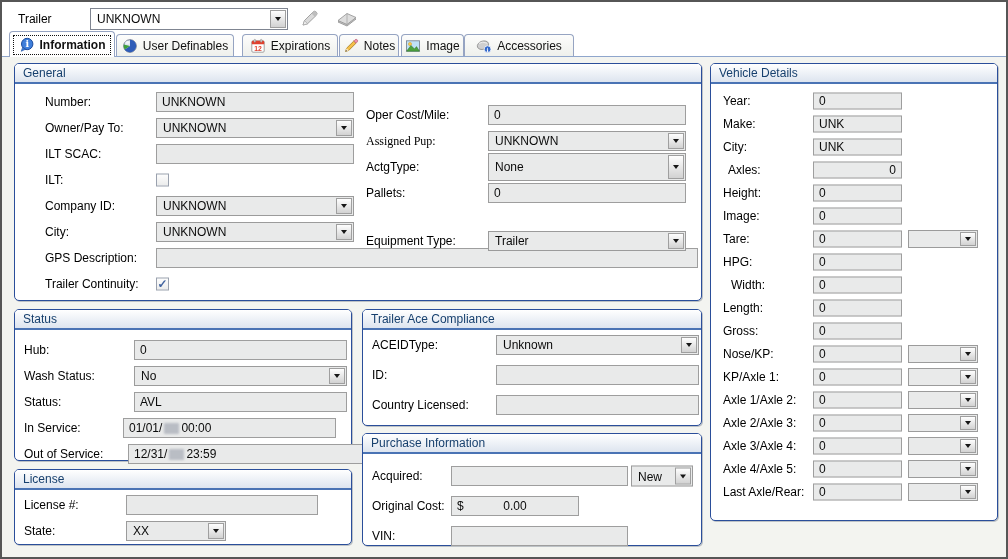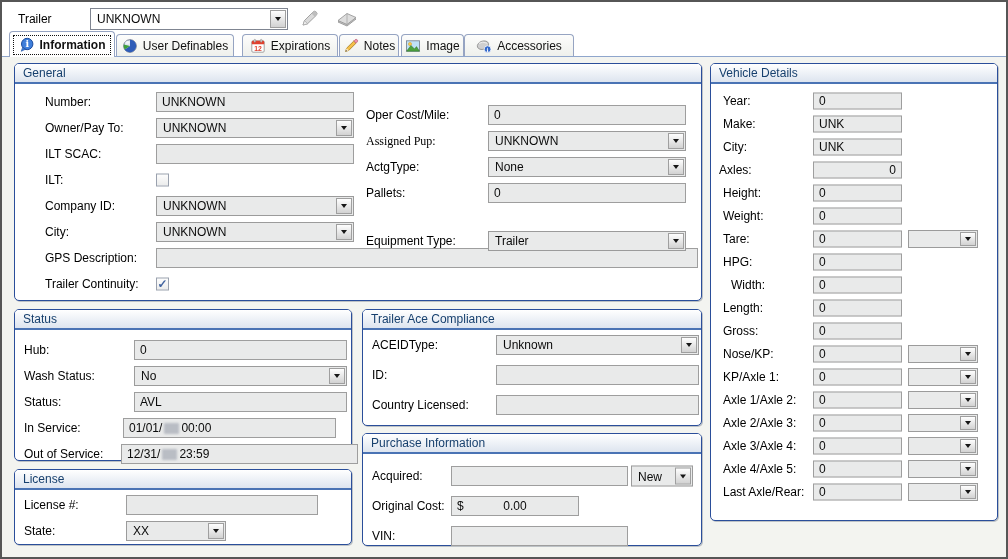--- a/index.html
+++ b/index.html
@@ -218,21 +218,21 @@
               <span class="flabel" style="left: 351px; font-family: Liberation Serif, serif;">Assigned Pup:</span>
               <div class="combo rowcombo" style="position: absolute; left: 473px; width: 198px; height: 20px;">
                 <span>UNKNOWN</span>
                 <span class="combo-btn">
                   <span class="tri"></span>
                 </span>
               </div>
             </div>
             <div class="row" style="height: 26px;">
               <span class="flabel" style="left: 351px;">ActgType:</span>
-              <div class="combo rowcombo" style="position: absolute; left: 473px; width: 198px; height: 20px;">
+              <div class="combo rowcombo" style="position: absolute; left: 473px; width: 198px; height: 28px;">
                 <span>None</span>
                 <span class="combo-btn">
                   <span class="tri"></span>
                 </span>
               </div>
             </div>
             <div class="row" style="height: 26px;">
               <span class="flabel" style="left: 351px;">Pallets:</span>
               <div class="tbox" style="left: 473px; width: 198px; height: 20px;">
                 <span>0</span>
@@ -279,21 +279,21 @@
             <div class="row" style="height: 26px;">
               <span class="flabel" style="left: 9px;">In Service:</span>
               <div class="tbox" style="left: 108px; width: 213px; height: 20px;">
                 <span>01/01/</span>
                 <span class="redact"></span>
                 <span> 00:00</span>
               </div>
             </div>
             <div class="row" style="height: 26px;">
               <span class="flabel" style="left: 9px;">Out of Service:</span>
-              <div class="tbox" style="left: 106px; width: 237px; height: 20px;">
+              <div class="tbox" style="left: 113px; width: 237px; height: 20px;">
                 <span>12/31/</span>
                 <span class="redact"></span>
                 <span> 23:59</span>
               </div>
             </div>
           </div>
         </div>
     </div>
 
     <div class="group" style="left:12px;top:412px;width:338px;height:76px;">
@@ -397,33 +397,33 @@
                 <span>UNK</span>
               </div>
             </div>
             <div class="row" style="height: 23px;">
               <span class="flabel" style="left: 12px;">City:</span>
               <div class="tbox" style="left: 102px; width: 89px; height: 17px;">
                 <span>UNK</span>
               </div>
             </div>
             <div class="row" style="height: 23px;">
-              <span class="flabel" style="left: 8px;">Axles:</span>
+              <span class="flabel" style="left: 17px;">Axles:</span>
               <div class="tbox right" style="left: 102px; width: 89px; height: 17px;">
                 <span>0</span>
               </div>
             </div>
             <div class="row" style="height: 23px;">
               <span class="flabel" style="left: 12px;">Height:</span>
               <div class="tbox" style="left: 102px; width: 89px; height: 17px;">
                 <span>0</span>
               </div>
             </div>
             <div class="row" style="height: 23px;">
-              <span class="flabel" style="left: 12px;">Weight:</span>
+              <span class="flabel" style="left: 12px;">Image:</span>
               <div class="tbox" style="left: 102px; width: 89px; height: 17px;">
                 <span>0</span>
               </div>
             </div>
             <div class="row" style="height: 23px;">
               <span class="flabel" style="left: 12px;">Tare:</span>
               <div class="tbox" style="left: 102px; width: 89px; height: 17px;">
                 <span>0</span>
               </div>
               <div class="combo rowcombo" style="position: absolute; left: 197px; width: 70px; height: 18px;">

